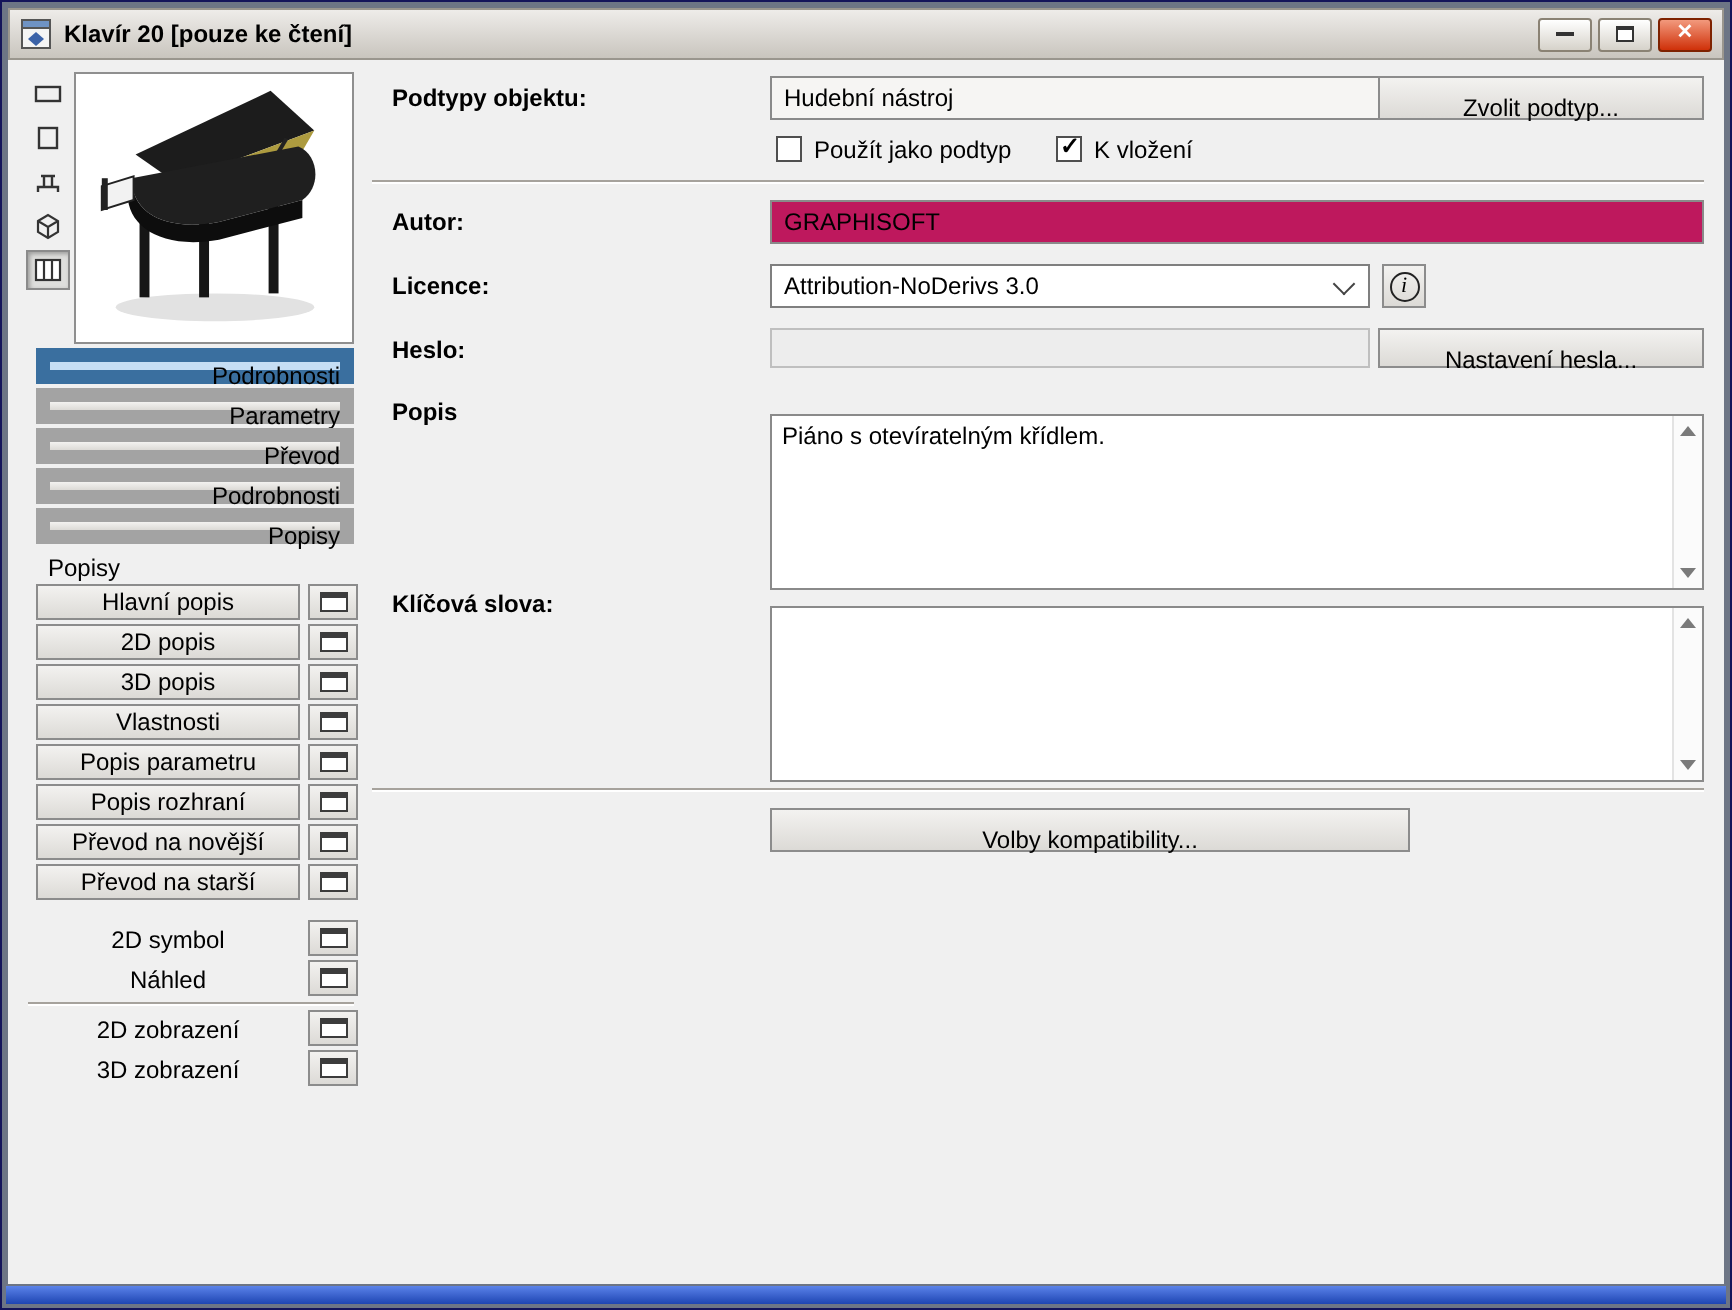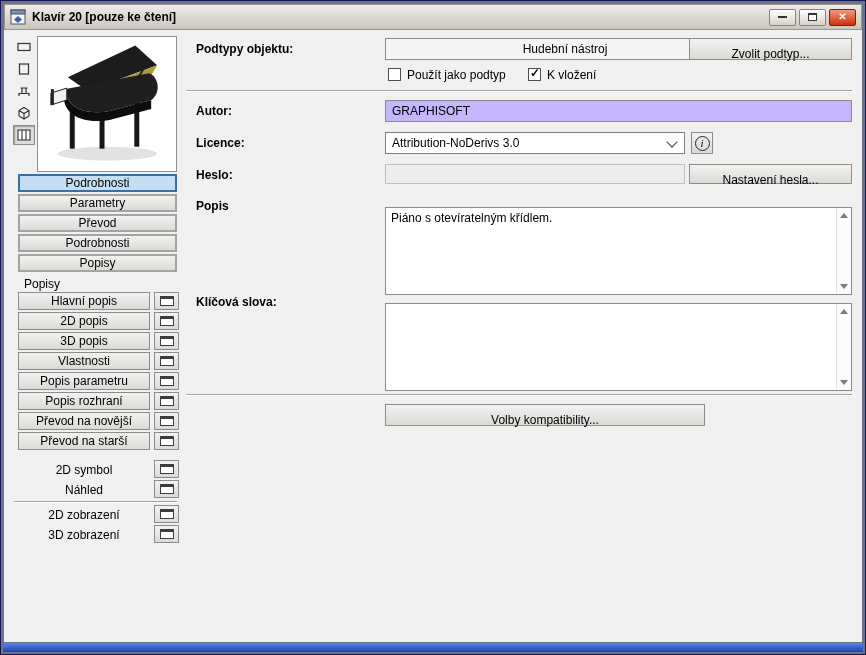--- a/index.html
+++ b/index.html
@@ -24,32 +24,32 @@
 
   
   .tool-btn{position:absolute;left:9px;width:22px;height:20px;background:transparent;border:1px solid transparent;padding:0;display:flex;align-items:center;justify-content:center;box-sizing:border-box;}
   .tool-btn.sel{background:#dededc;border:1px solid #8b8b8b;box-shadow:inset 1px 1px 2px rgba(0,0,0,.3);}
   .tool-btn svg{display:block;}
 
   
   .preview{position:absolute;left:33px;top:6px;width:140px;height:136px;background:#fff;border:1px solid #8f8f8f;box-sizing:border-box;display:flex;align-items:center;justify-content:center;overflow:hidden;}
 
   
-  .side-btn{position:absolute;left:14px;width:159px;height:18px;border:2px solid #a3a3a3;background:linear-gradient(#f3f2f0,#dcdad6);font-family:"Liberation Sans",sans-serif;font-size:12px;padding:0;text-align:center;line-height:15px;box-sizing:border-box;color:#000;}
+  .side-btn{position:absolute;left:14px;width:159px;height:18px;border:7px solid #a3a3a3;background:linear-gradient(#f3f2f0,#dcdad6);font-family:"Liberation Sans",sans-serif;font-size:12px;padding:0;text-align:right;line-height:15px;box-sizing:border-box;color:#000;}
   .side-btn.sel{background:#c6def4;border-color:#3a6f9f;}
   .script-btn{position:absolute;left:14px;width:132px;height:18px;border:1px solid #8c8c8c;background:linear-gradient(#f3f2f0,#dcdad6);font-family:"Liberation Sans",sans-serif;font-size:12px;padding:0;text-align:center;line-height:15px;box-sizing:border-box;color:#000;}
   .icon-btn{position:absolute;left:150px;width:25px;height:18px;border:1px solid #8c8c8c;background:linear-gradient(#f3f2f0,#dcdad6);padding:0;display:flex;align-items:center;justify-content:center;box-sizing:border-box;}
   .win-glyph{width:14px;height:10px;border:1px solid #3c3c3c;border-top-width:3px;background:#fff;box-sizing:border-box;}
   .section-label{position:absolute;left:20px;}
   .side-label{position:absolute;left:14px;width:132px;text-align:center;}
   .side-sep{position:absolute;left:10px;width:163px;height:0;border-top:1px solid #a6a29c;border-bottom:1px solid #ffffff;}
 
   
   .flabel{position:absolute;font-weight:bold;white-space:nowrap;}
-  .field{position:absolute;height:22px;border:1px solid #8a8a8a;background:#c4b5fd;padding:0 6px;font-family:"Liberation Sans",sans-serif;font-size:12px;box-sizing:border-box;color:#000;}
+  .field{position:absolute;height:22px;border:1px solid #8a8a8a;background:#be185d;padding:0 6px;font-family:"Liberation Sans",sans-serif;font-size:12px;box-sizing:border-box;color:#000;}
   .field.ro{background:#f6f5f3;}
   .field.dis{background:#ededed;border-color:#bfbfbf;}
   .btn{position:absolute;height:22px;border:1px solid #8c8c8c;background:linear-gradient(#f3f2f0,#dcdad6);font-family:"Liberation Sans",sans-serif;font-size:12px;box-sizing:border-box;text-align:center;padding:8px;color:#000;}
   .hr{position:absolute;height:0;border-top:1px solid #a6a29c;border-bottom:1px solid #ffffff;}
 
   .cb-group{position:absolute;display:flex;align-items:flex-start;gap:6px;height:16px;}
   .cb{width:13px;height:13px;border:1px solid #4f4f4f;background:#fff;box-sizing:border-box;position:relative;flex:0 0 auto;}
   .cb.checked::after{content:"\2713";position:absolute;left:1px;top:-2px;font-size:12px;font-weight:bold;color:#000;line-height:1;}
   .cb-label{white-space:nowrap;}
 
@@ -203,21 +203,21 @@
     <button class="icon-btn" style="top:475px">
         <span class="win-glyph"></span>
       </button>
 
     <span class="side-label" style="top:498px">3D zobrazení</span>
     <button class="icon-btn" style="top:495px">
         <span class="win-glyph"></span>
       </button>
 
     <span class="flabel" style="left:192px;top:12px">Podtypy objektu:</span>
-    <input class="field ro" style="left: 381px; top: 8px; width: 360px; text-align: center;" readonly="" value="Hudební nástroj">
+    <input class="field ro" style="left: 381px; top: 8px; width: 360px;" readonly="" value="Hudební nástroj">
     <button class="btn" style="left:685px;top:8px;width:163px">Zvolit podtyp...</button>
 
     <div class="cb-group" style="left:384px;top:38px">
       <span class="cb"></span>
       <span class="cb-label">Použít jako podtyp</span>
     </div>
     <div class="cb-group" style="left:524px;top:38px">
       <span class="cb checked"></span>
       <span class="cb-label">K vložení</span>
     </div>

